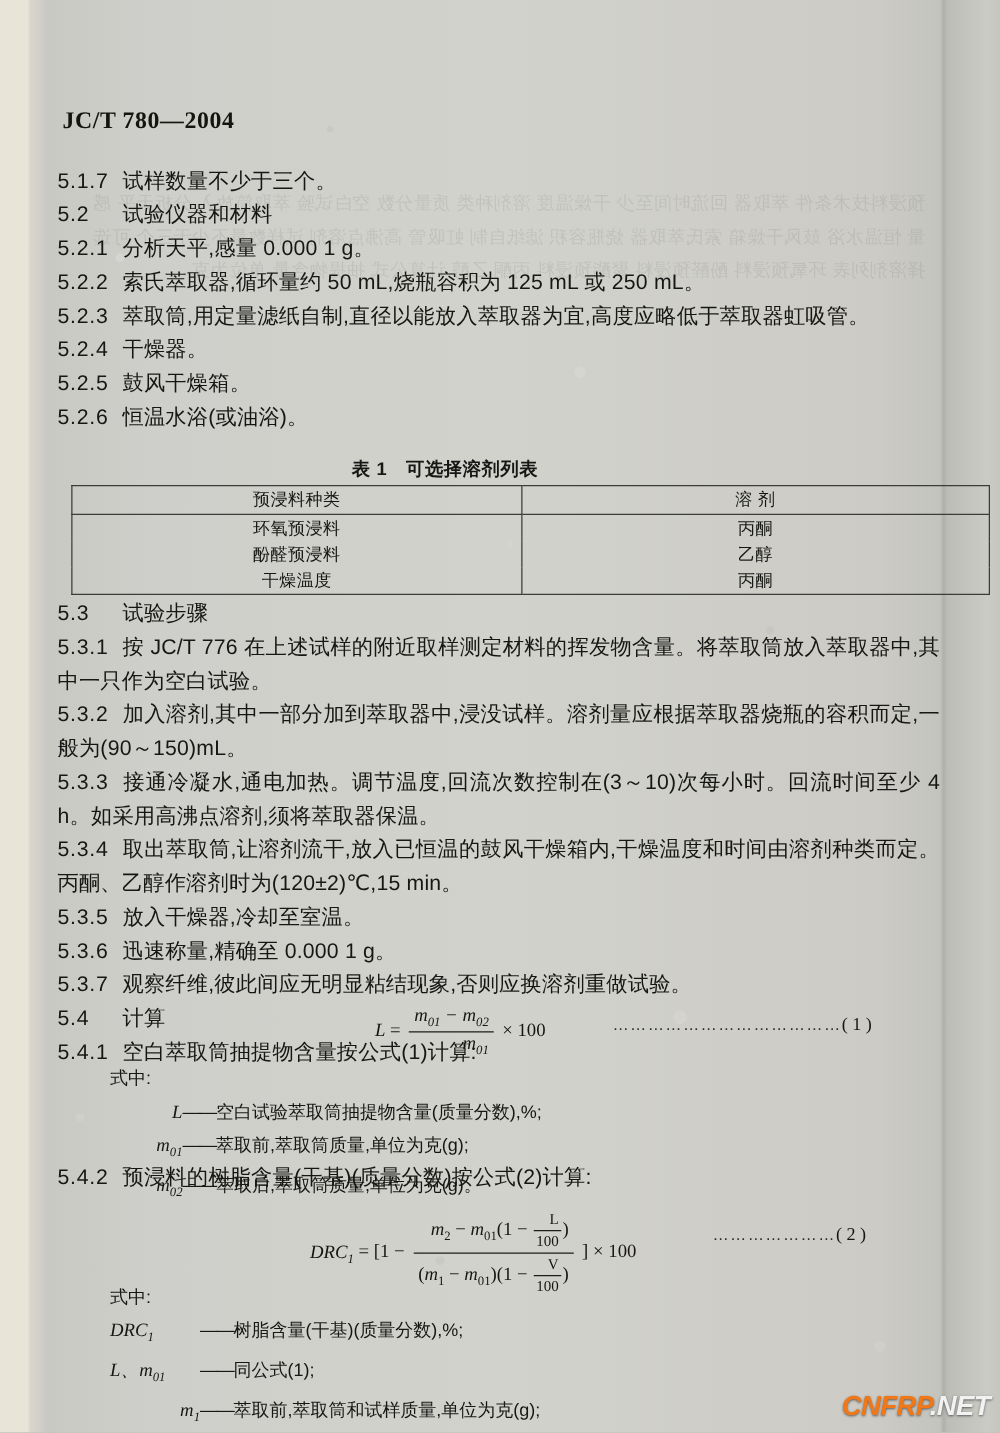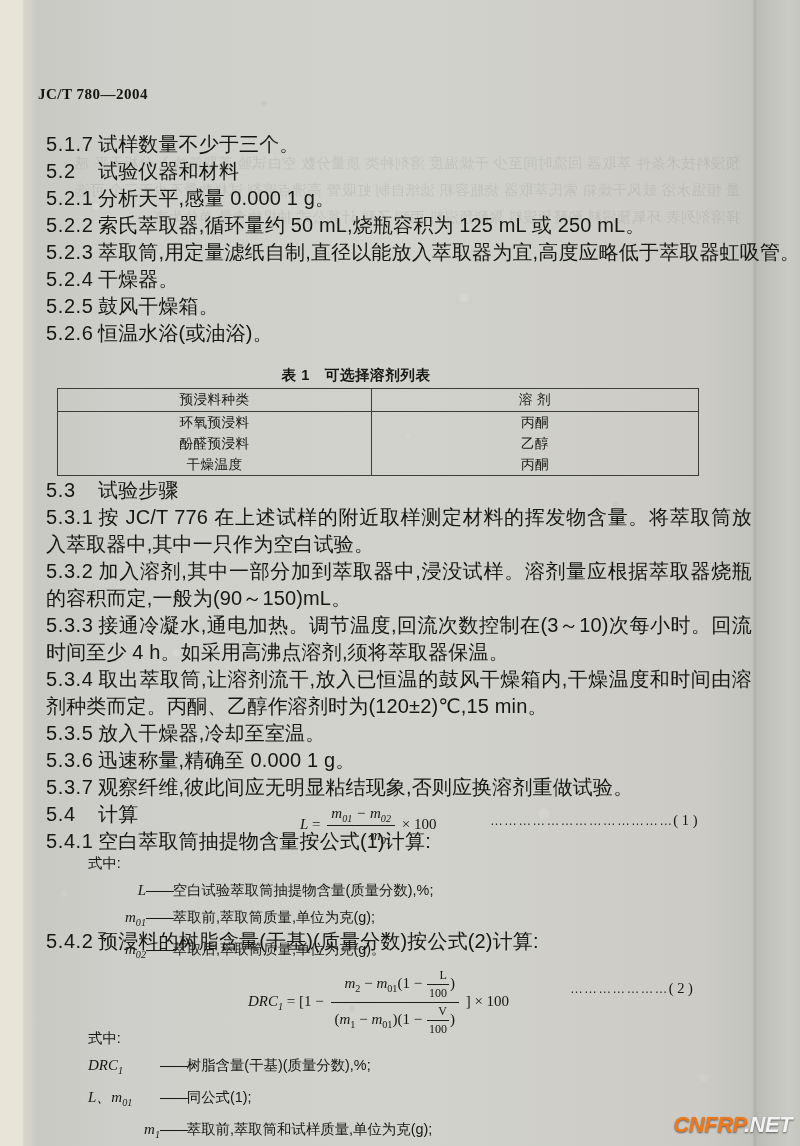--- a/index.html
+++ b/index.html
@@ -65,34 +65,34 @@
     letter-spacing: .4px;
   }
   .content {
     position: absolute;
     inset: 0;
     color: #1e1e1c;
   }
 
   .hdr {
     position: absolute;
-    left: 38px;
+    left: 50px;
     top: 86px;
     font-family: "Liberation Serif", serif;
     font-weight: bold;
-    font-size: 15px;
+    font-size: 19px;
     letter-spacing: .5px;
     color: #15150f;
   }
 
   .blk { position: absolute; left: 46px; }
 
   .ln {
     font-family: "Liberation Sans", "DejaVu Sans", sans-serif;
-    font-size: 20px;
+    font-size: 17px;
     line-height: 27px;
     color: #161614;
     white-space: nowrap;
     letter-spacing: .15px;
   }
   .ln.wrap { white-space: normal; width: 706px; text-align: justify; }
   .num { display: inline-block; min-width: 52px; letter-spacing: .6px; }
   .bold { font-weight: normal; }
 
   
@@ -105,21 +105,21 @@
     font-family: "Liberation Sans", sans-serif;
     font-weight: bold;
     font-size: 14.6px;
     color: #161614;
     letter-spacing: .5px;
   }
   table.solvents {
     position: absolute;
     left: 57px;
     top: 388px;
-    width: 642px;
+    width: 735px;
     border-collapse: collapse;
     font-family: "Liberation Sans", sans-serif;
     font-size: 13.6px;
     color: #161614;
   }
   table.solvents td {
     border: 1px solid #3c3c38;
     text-align: center;
     height: 21px;
     padding: 0;

